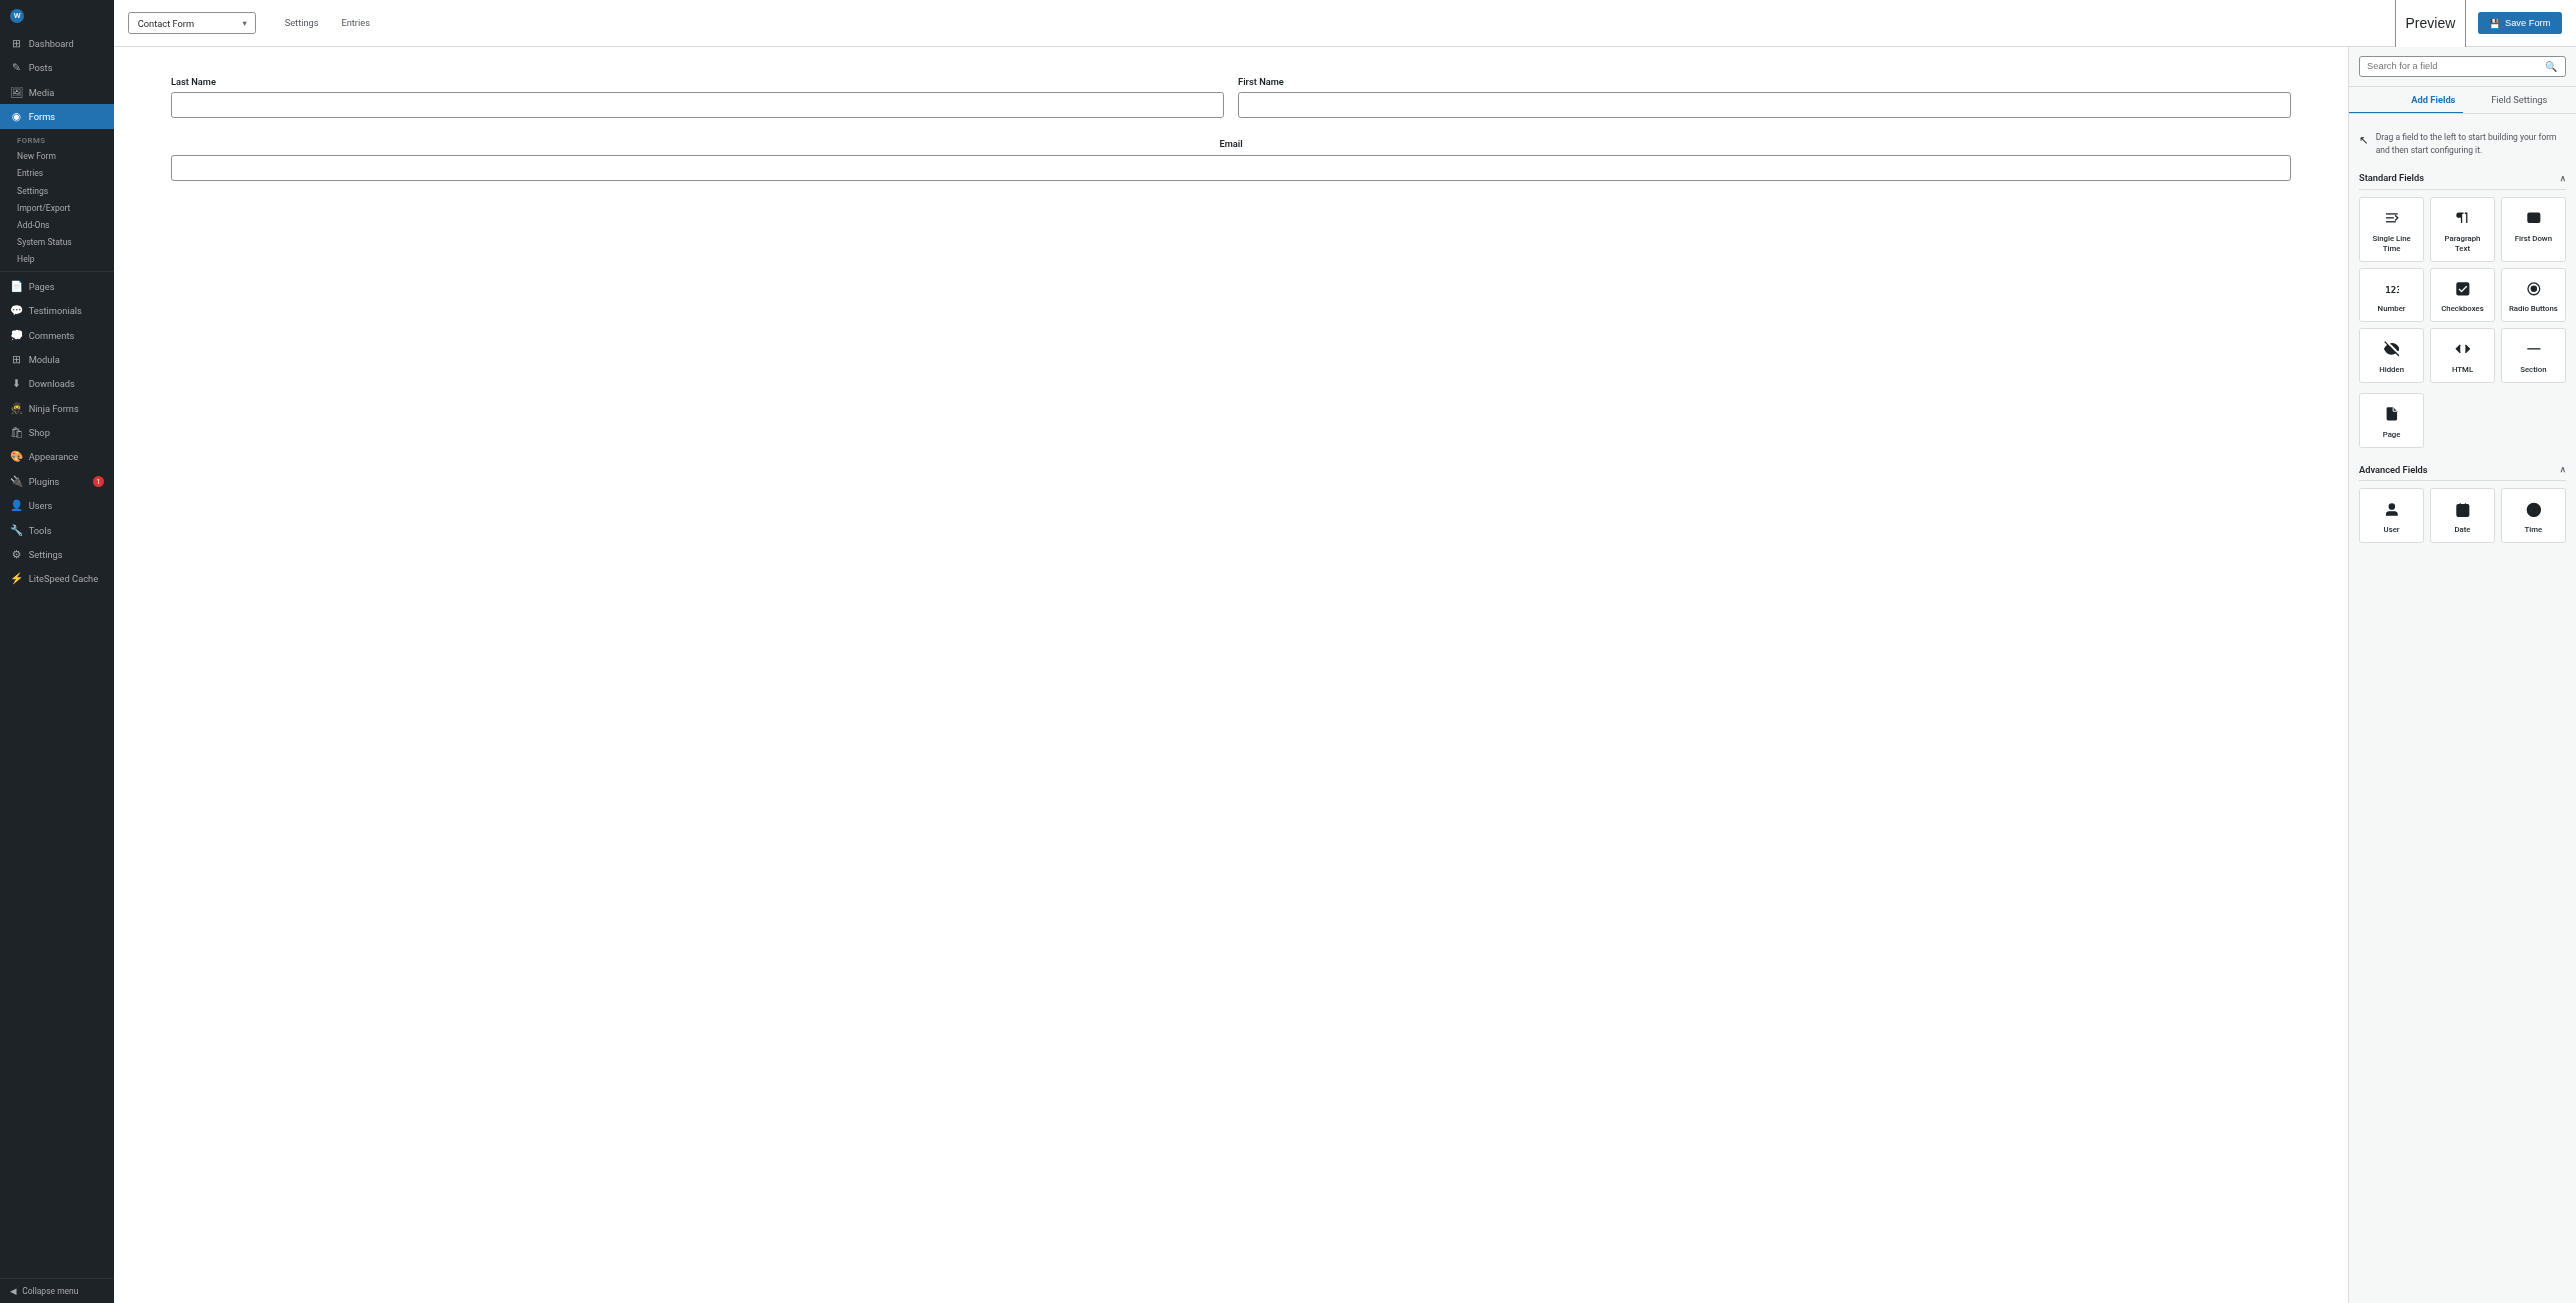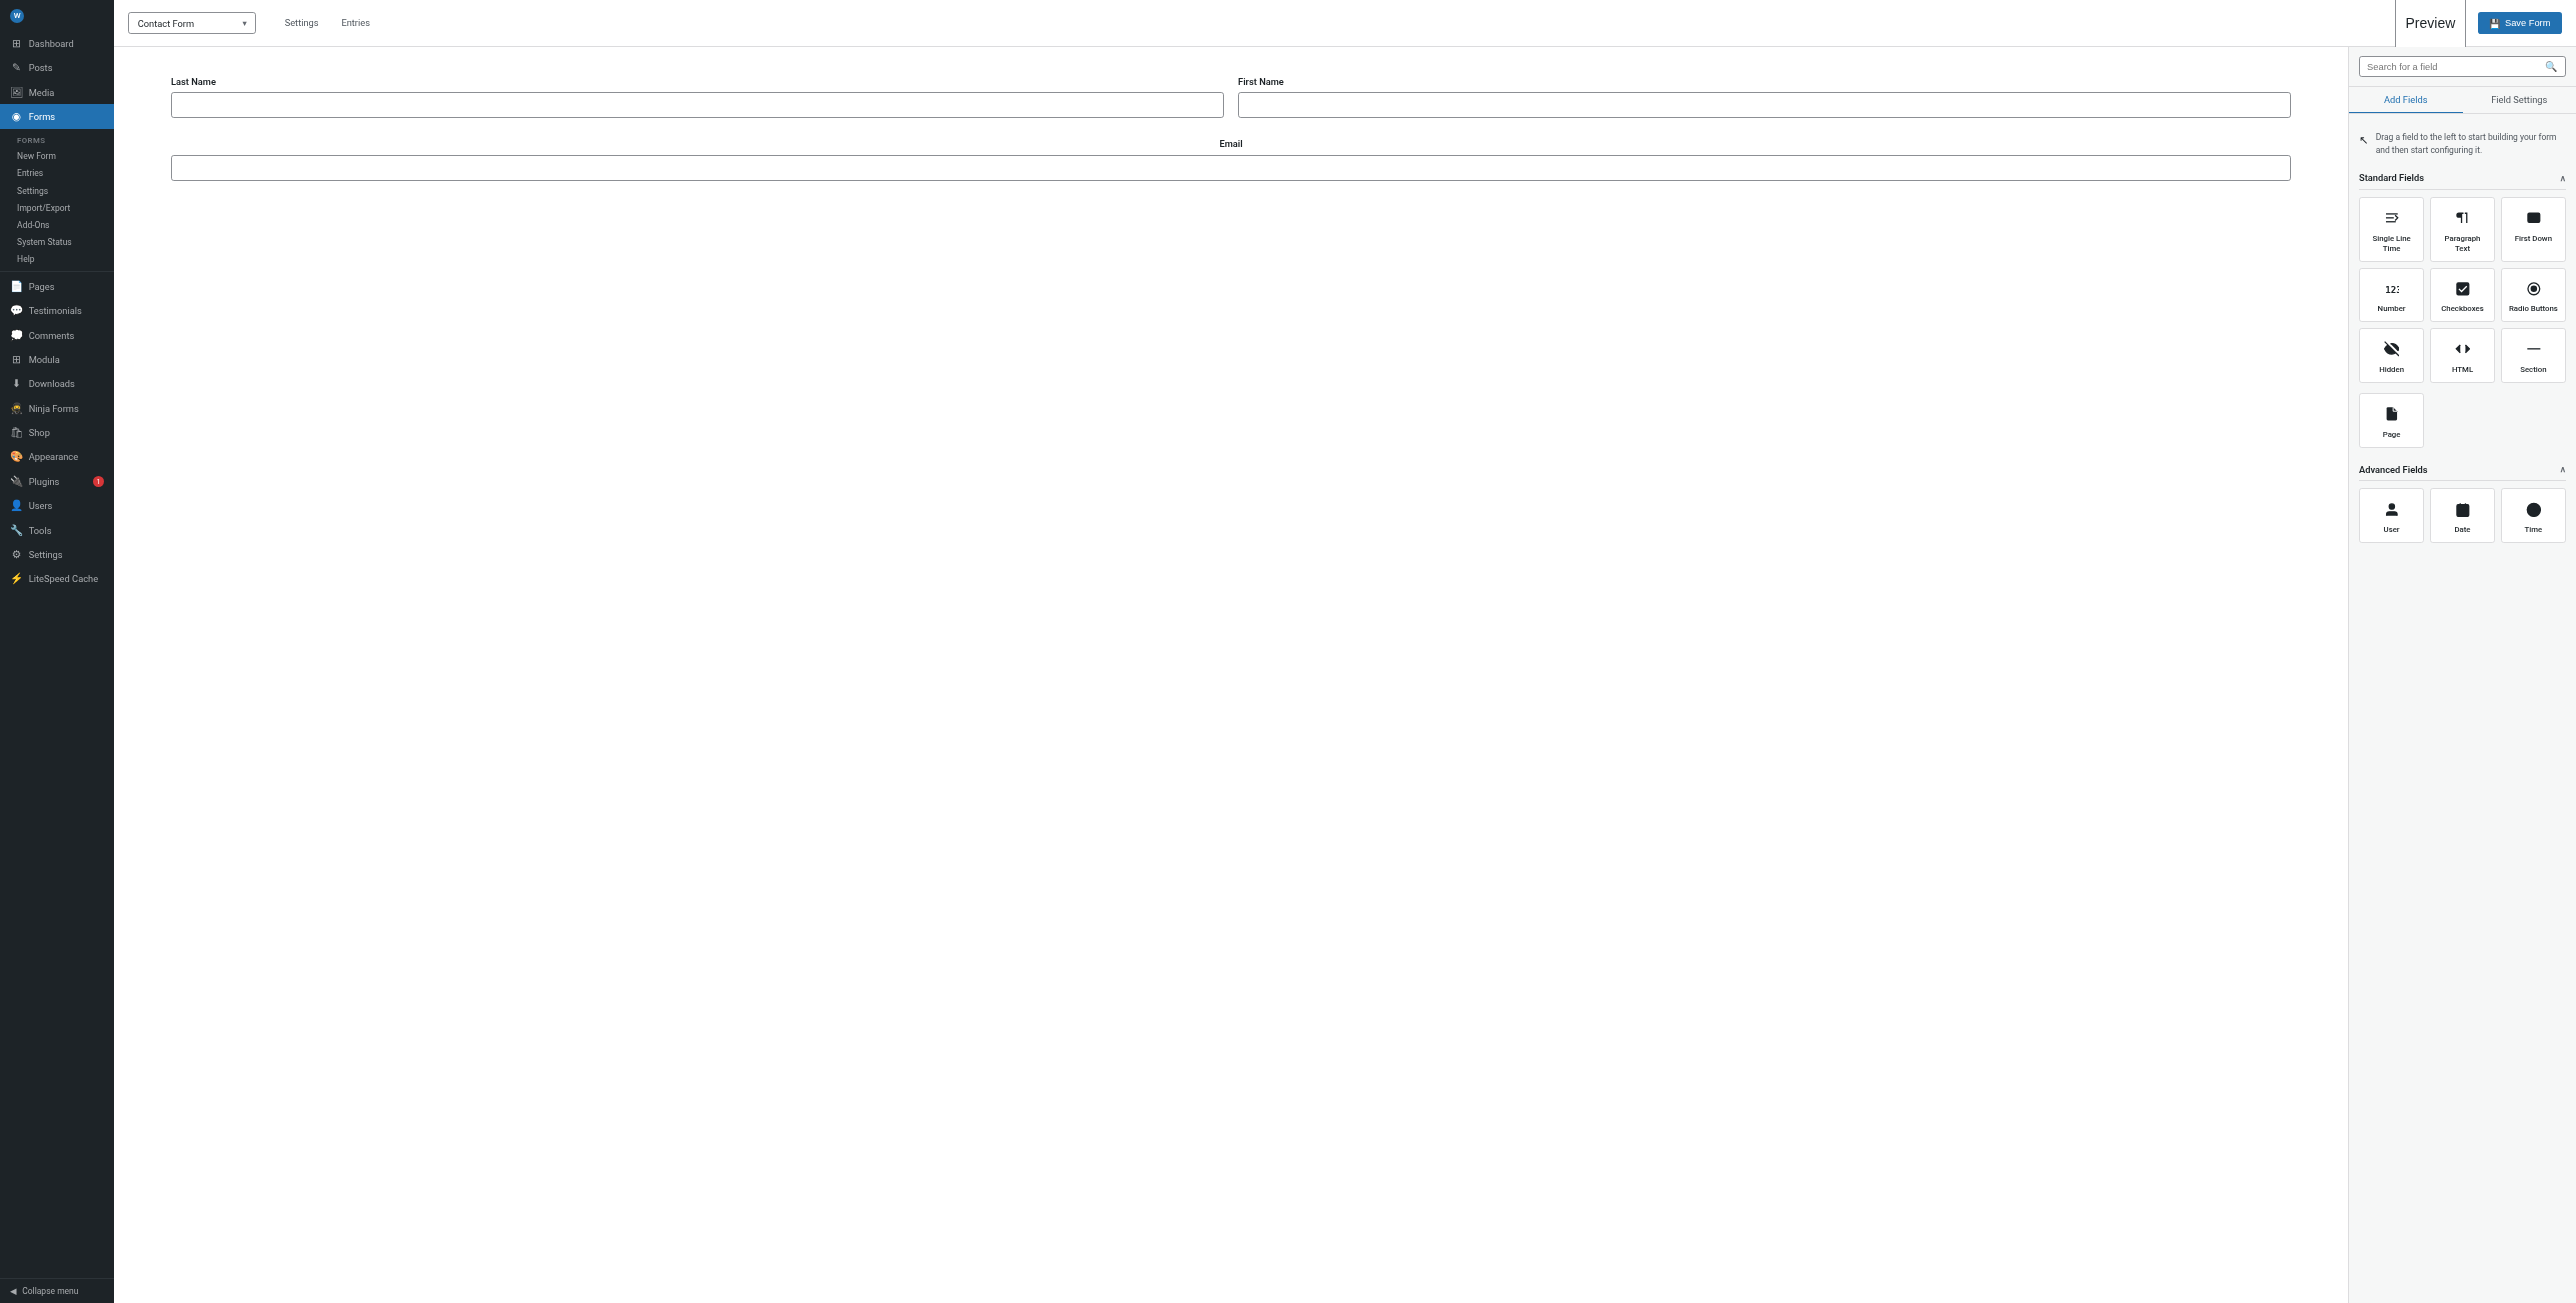--- a/index.html
+++ b/index.html
@@ -201,21 +201,21 @@
     }
 
     
     .field-search-wrap {
       padding: 8.5px 10px;
       background: #f6f7f7;
       border-bottom: 0.7px solid #dcdcde;
     }
     .field-search {
       display: flex;
-      align-items: flex-end;
+      align-items: center;
       border: 0.7px solid #8c8f94;
       border-radius: 2.8px;
       background: #fff;
       padding: 4.3px 7.1px;
       gap: 4.3px;
     }
     .field-search input {
       border: none;
       outline: none;
       font-size: 9.3px;
@@ -236,21 +236,22 @@
       text-align: center;
       padding: 7.1px;
       font-size: 9.3px;
       color: #50575e;
       cursor: pointer;
       border-bottom: 1.4px solid transparent;
     }
     .panel-tab.active {
       color: #2271b1;
       border-bottom-color: #2271b1;
-      font-weight: 400;
+      font-weight: 700;
+      text-align: right;
     }
 
     
     .fields-panel {
       flex: 1;
       overflow-y: auto;
       padding: 10px;
     }
 
     

